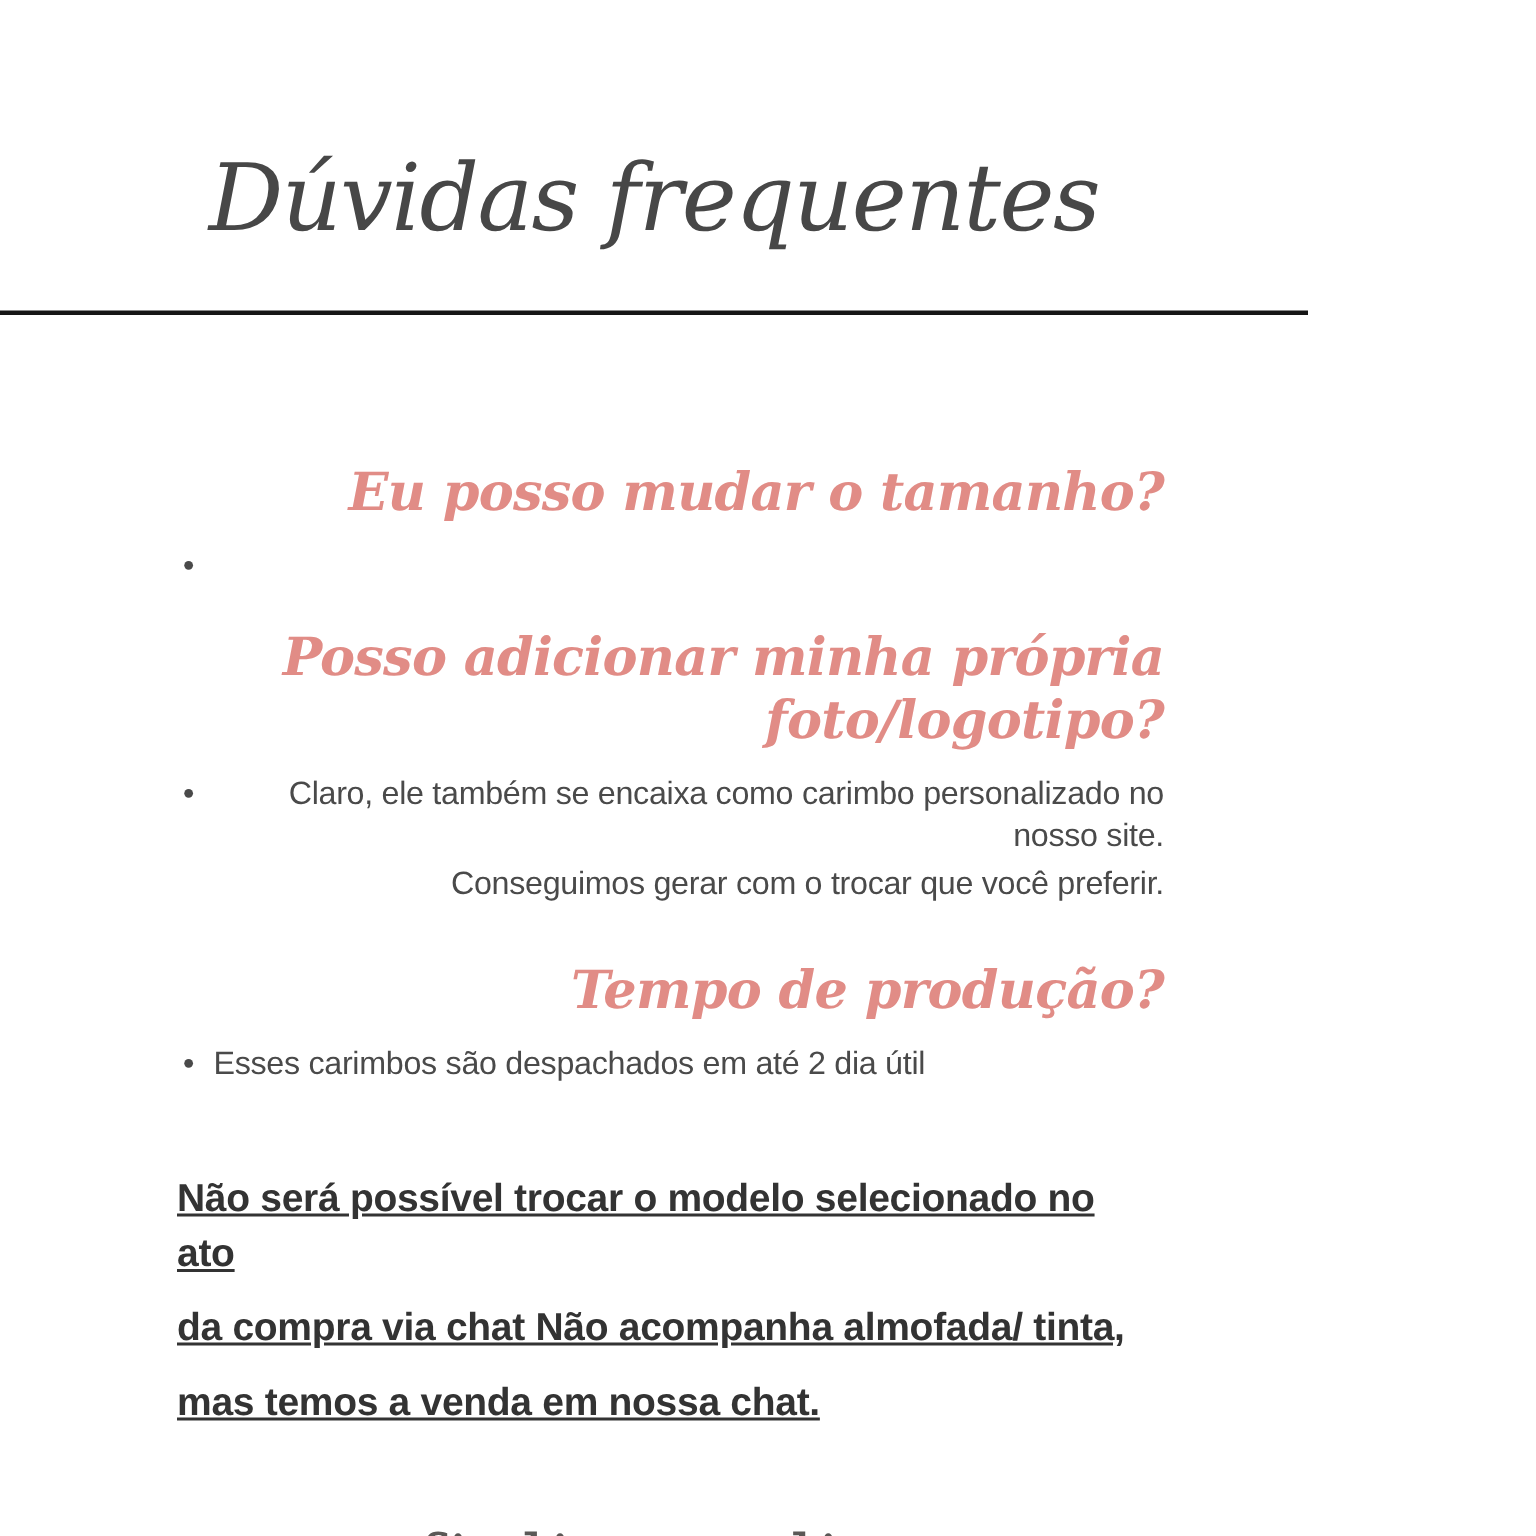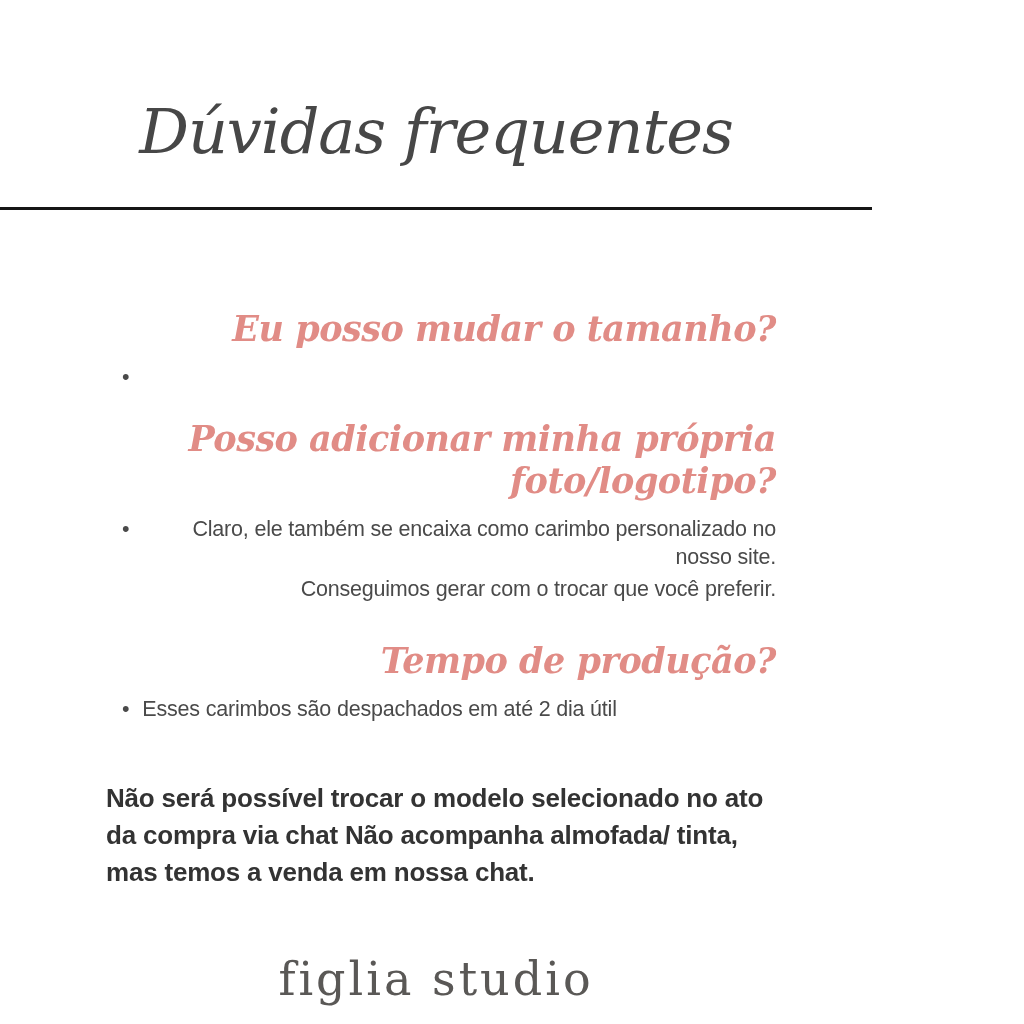--- a/index.html
+++ b/index.html
@@ -79,21 +79,21 @@
   }
   
   .notice {
     margin-top: 56px;
     font-weight: bold;
     font-size: 26px;
     line-height: 1.43;
     letter-spacing: -0.2px;
     color: #333333;
   }
-  .notice-line { margin: 0; }
+  .notice-line { margin: 12px; text-decoration: underline; }
   
   .brand-logo {
     margin-top: 60px;
     text-align: center;
     font-family: "DejaVu Serif", serif;
     font-weight: normal;
     font-size: 46px;
     letter-spacing: 3px;
     color: #5a5856;
   }

